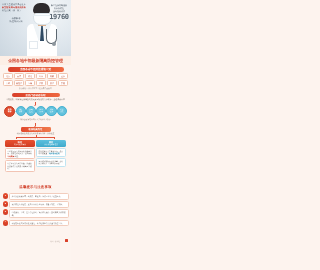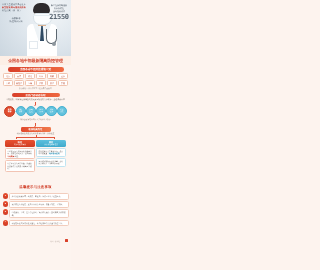--- a/index.html
+++ b/index.html
@@ -155,21 +155,21 @@
 
     <div class="hero-sub">
       <span class="s">权威解读</span>
       <span class="s">防控知识问答</span>
     </div>
 
     <div class="hotline">
       <span class="hl">新型冠状病毒感染</span>
       <span class="hl">的肺炎防控</span>
       <span class="hl">咨询服务热线</span>
-      <span class="num">21550</span>
+      <span class="num">19760</span>
     </div>
   </div>
 
   <div class="title-band">
     <div class="t">全国各地中部最新隔离防控管理</div>
   </div>
 
   <div class="sec">
     <div class="bar">
       <span>全国各省市区防控措施一览</span>

